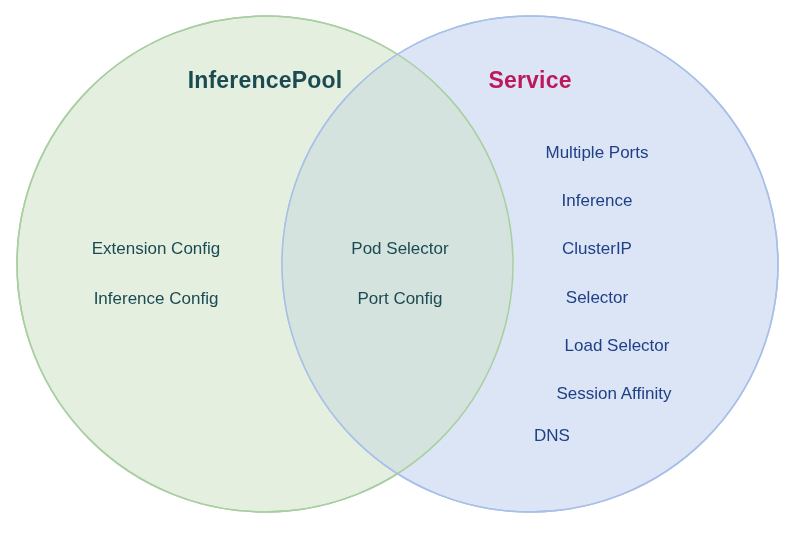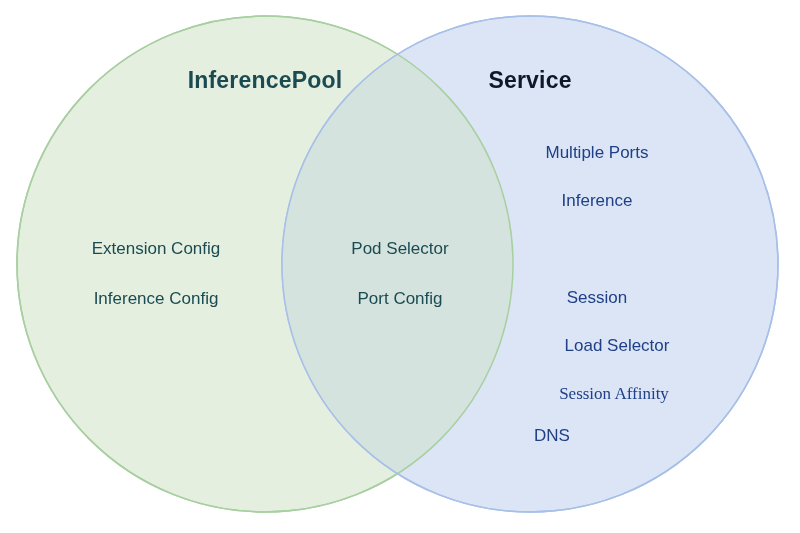--- a/index.html
+++ b/index.html
@@ -76,37 +76,38 @@
 
     <circle id="circle-left-outline" cx="265" cy="264" r="248" fill="none" stroke="#a8cfa0" stroke-width="1.5"></circle>
 
     <circle id="circle-right-outline" cx="530" cy="264" r="248" fill="none" stroke="#a8c0e8" stroke-width="1.5"></circle>
   </svg>
 
   <div class="label-layer">
 
     <div class="set-title green-text" id="title-left" style="left: 265px; top: 72px; color: rgb(27, 75, 82);">InferencePool</div>
 
-    <div class="set-title blue-text" id="title-right" style="left: 530px; top: 72px; color: #0f172a;">Service</div>
+    <div class="set-title blue-text" id="title-right" style="left: 530px; top: 72px; color: #be185d;">Service</div>
 
     <div class="item green-text" style="left: 156px; top: 291px; color: rgb(27, 75, 82);">Inference Config</div>
 
     <div class="item green-text" style="left: 156px; top: 241px; color: rgb(27, 75, 82);">Extension Config</div>
 
     <div class="item green-text" style="left: 400px; top: 241px; color: rgb(27, 75, 82); text-align: center;">Pod Selector</div>
 
     <div class="item green-text" style="left: 400px; top: 291px; color: rgb(27, 75, 82);">Port Config</div>
 
     <div class="item blue-text" style="left: 597px; top: 145px; color: rgb(31, 63, 135);">Multiple Ports</div>
 
     <div class="item blue-text" style="left: 597px; top: 193px; color: rgb(31, 63, 135);">Inference</div>
 
+    <div class="item blue-text" style="left: 597px; top: 241px; color: rgb(31, 63, 135);">ClusterIP</div>
 
-    <div class="item blue-text" style="left: 597px; top: 290px; color: rgb(31, 63, 135);">Session</div>
+    <div class="item blue-text" style="left: 597px; top: 290px; color: rgb(31, 63, 135);">Selector</div>
 
     <div class="item blue-text" style="left: 617px; top: 338px; color: rgb(31, 63, 135);">Load Selector</div>
 
-    <div class="item blue-text" style="left: 614px; top: 386px; color: rgb(31, 63, 135); font-family: Liberation Serif, serif;">Session Affinity</div>
+    <div class="item blue-text" style="left: 614px; top: 386px; color: rgb(31, 63, 135);">Session Affinity</div>
 
     <div class="item blue-text" style="left: 552px; top: 428px; color: rgb(31, 63, 135);">DNS</div>
 
   </div>
 </div>
 
 </body></html>

